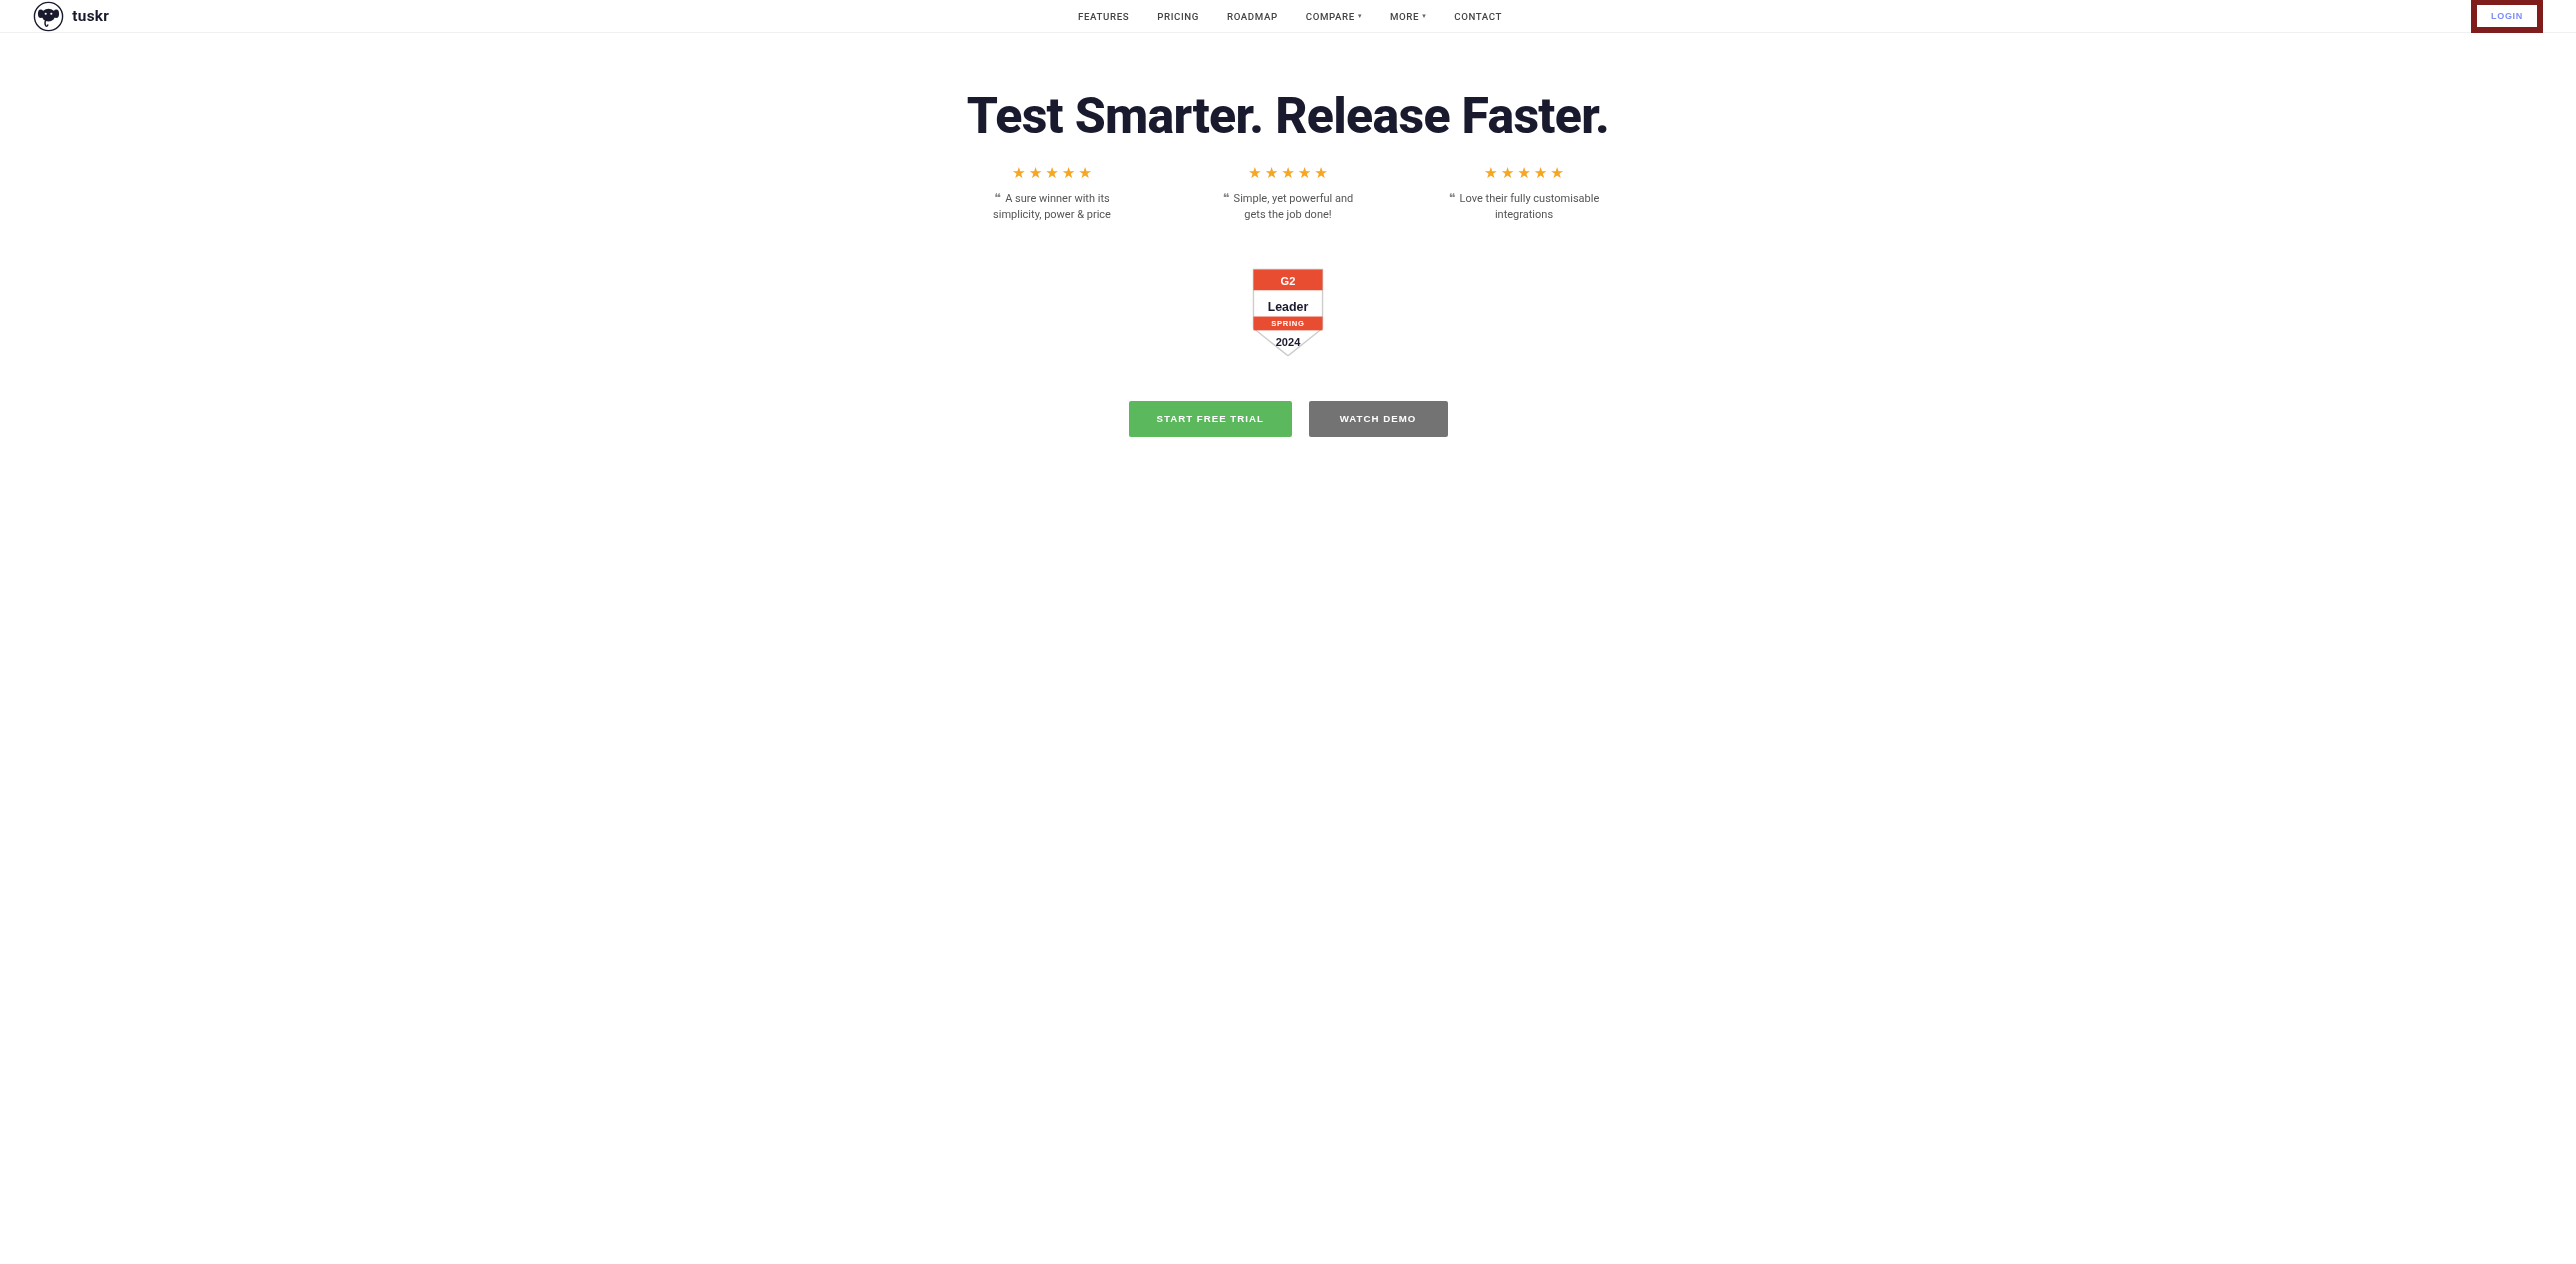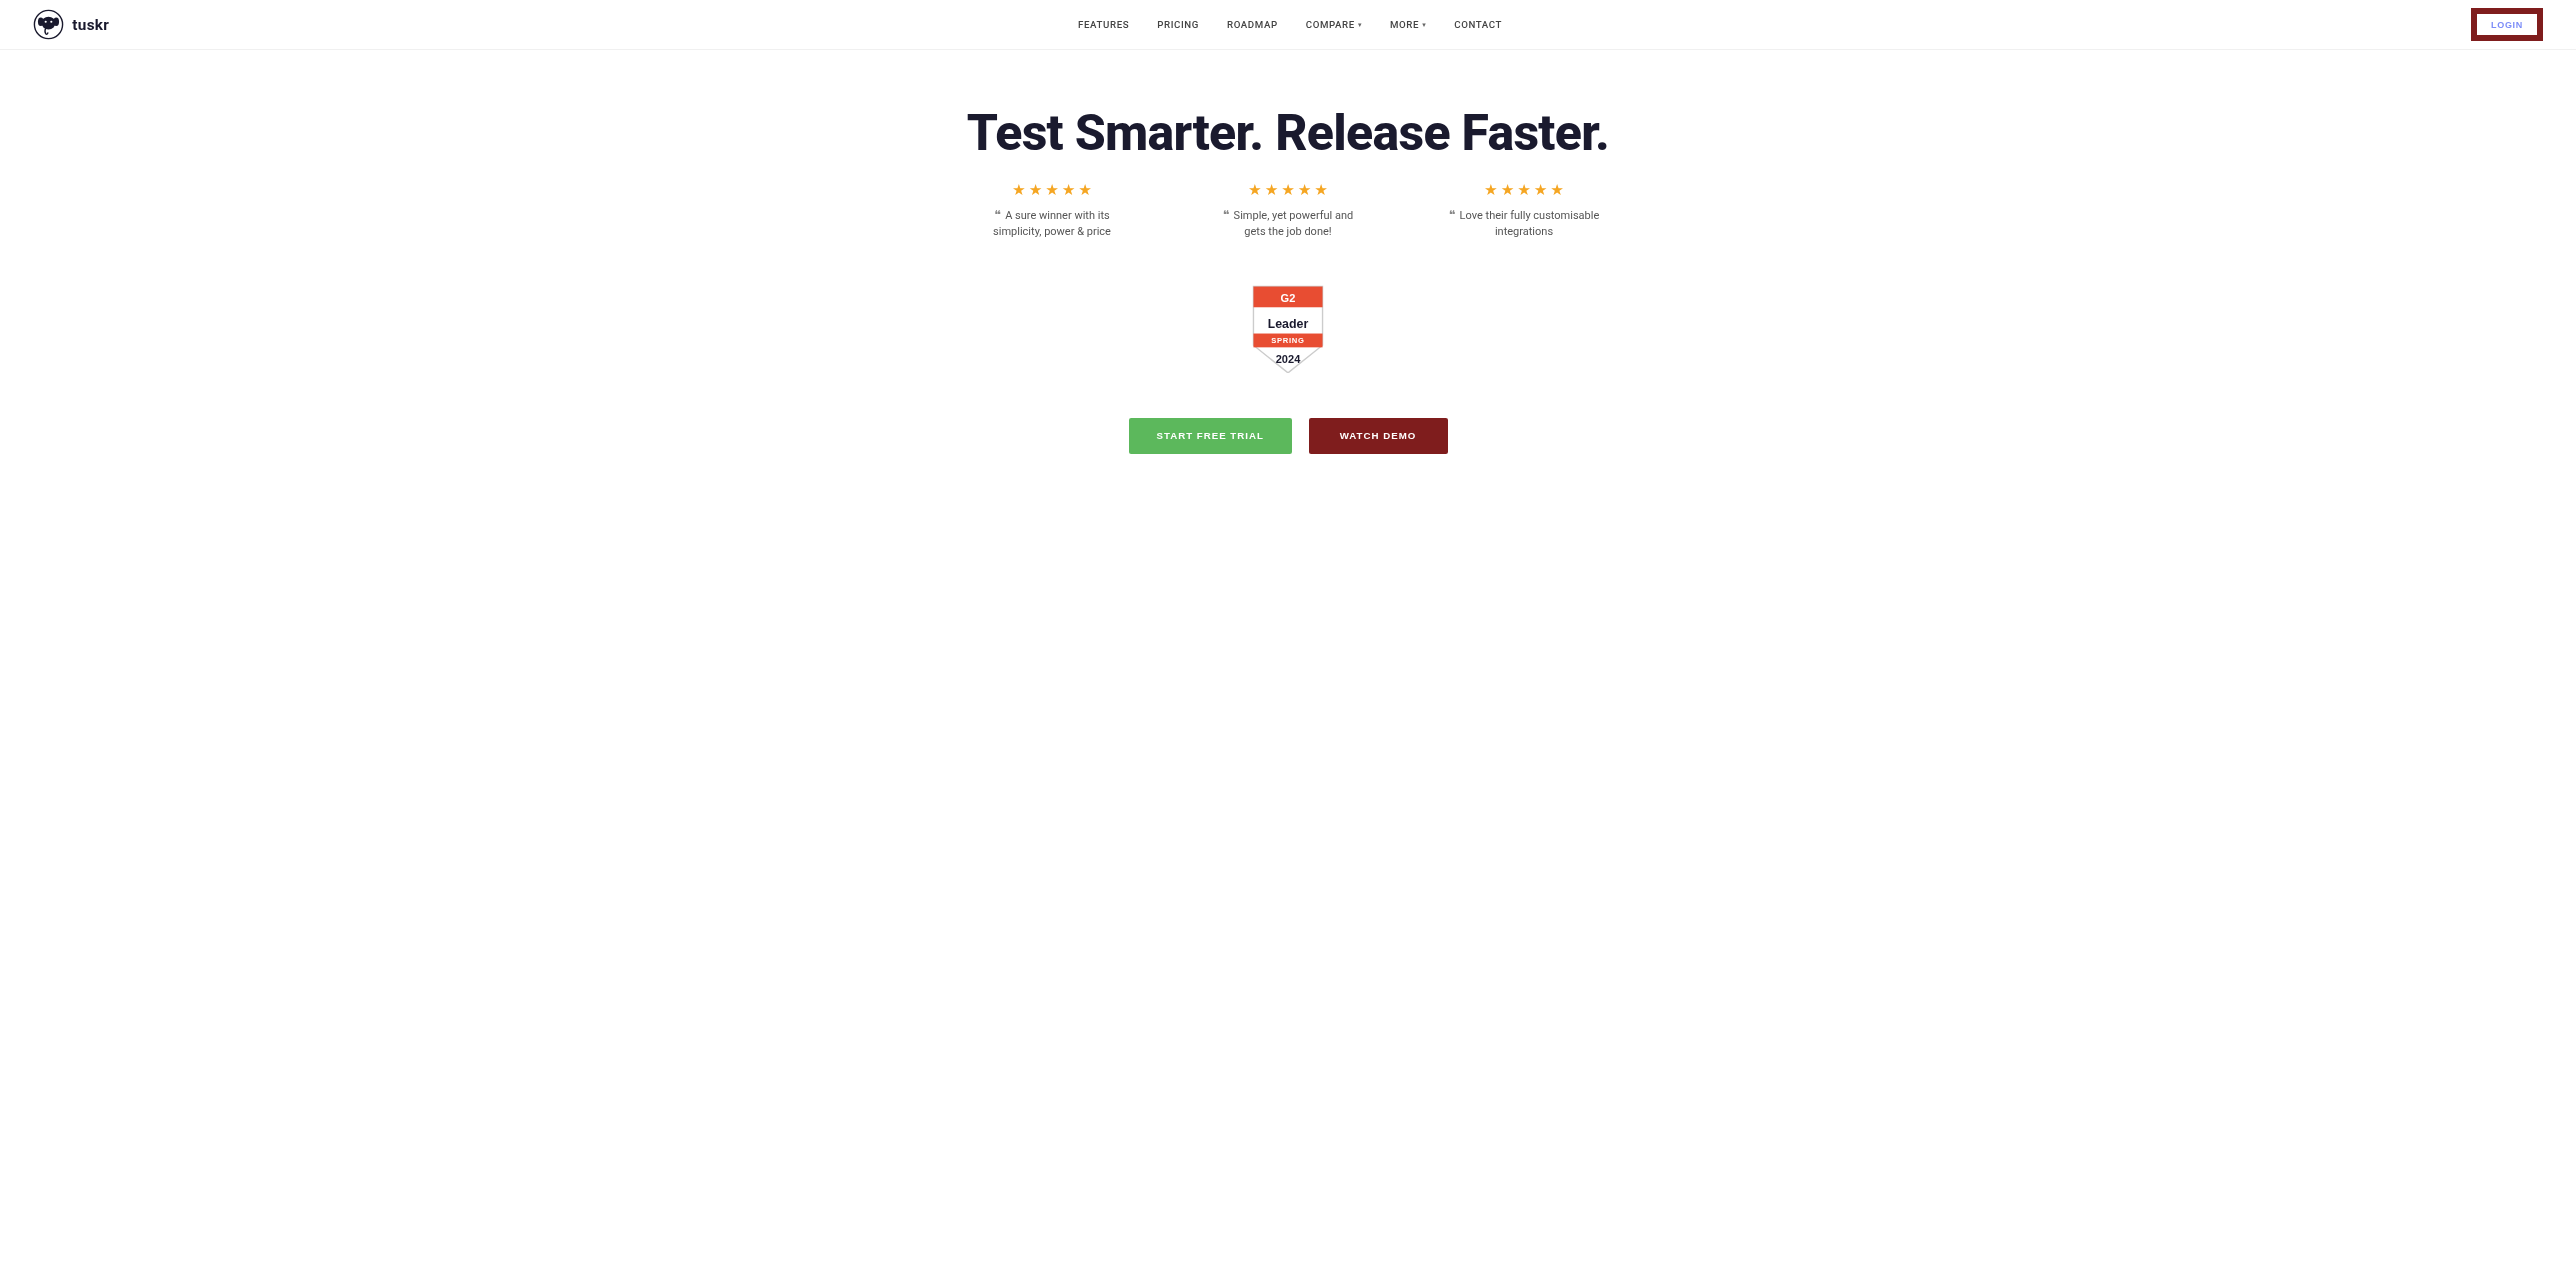--- a/index.html
+++ b/index.html
@@ -14,21 +14,21 @@
       color: #333;
       min-height: 100vh;
     }
 
     
     .navbar {
       display: flex;
       align-items: center;
       justify-content: space-between;
       padding: 0 33px;
-      height: 50px;
+      height: 33px;
       border-bottom: 0.7px solid #f0f0f0;
       background: #fff;
     }
 
     .navbar-left {
       display: flex;
       align-items: center;
       gap: 8.3px;
     }
 
@@ -183,21 +183,21 @@
       font-size: 9.7px;
       font-weight: 700;
       letter-spacing: 1px;
       text-transform: uppercase;
       cursor: pointer;
       border-radius: 2.1px;
       min-width: 139px;
     }
 
     .btn-demo {
-      background: #7f1d1d;
+      background: #737373;
       color: #fff;
       border: none;
       padding: 12.5px 28px;
       font-size: 9.7px;
       font-weight: 700;
       letter-spacing: 1px;
       text-transform: uppercase;
       cursor: pointer;
       border-radius: 2.1px;
       min-width: 139px;

